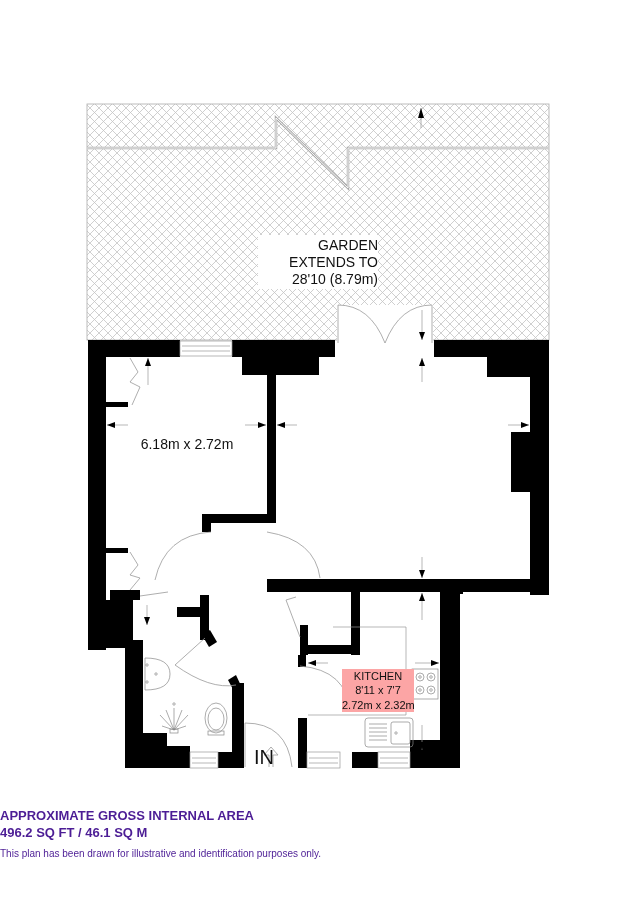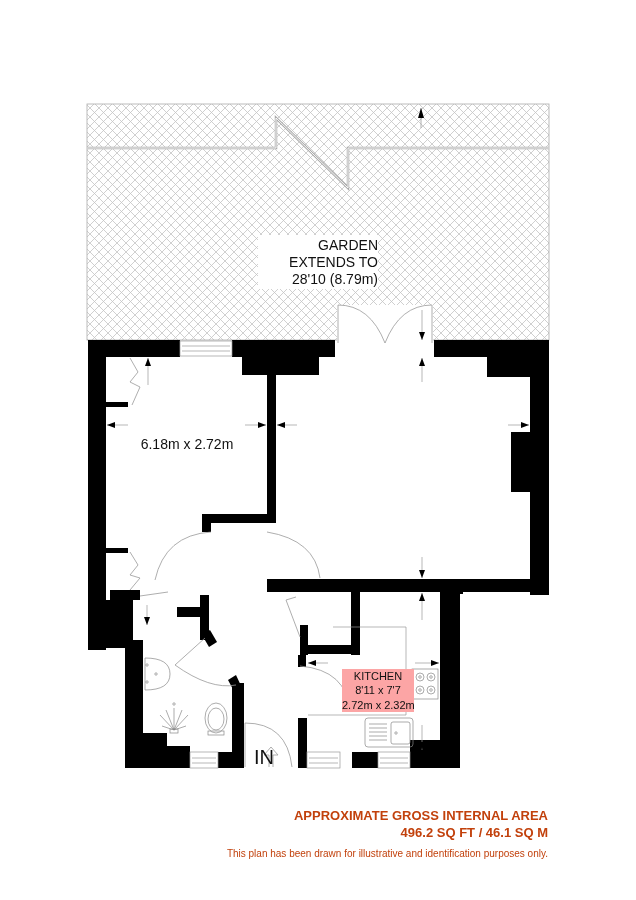--- a/index.html
+++ b/index.html
@@ -5,21 +5,21 @@
   html, body { margin:0; padding:0; background:#ffffff; }
   body { width:636px; height:900px; position:relative; overflow:hidden; font-family:"Liberation Sans", sans-serif; }
   #plan { position:absolute; left:0; top:0; }
   .lbl { position:absolute; text-align:center; color:#111; font-family:"Liberation Sans", sans-serif; line-height:1.2; }
   .lbl div { white-space:nowrap; }
   .garden-lbl { left:258px; top:235px; width:120px; font-size:14px; background:#fff; padding:2px 0;text-align:right; }
   .bed-lbl { left:112px; top:436px; width:150px; font-size:14px; }
   .rec-lbl { left:318px; top:440px; width:190px; font-size:14px; }
   .kit-lbl { left:342px; top:669px; width:72px; font-size:11px; background:#fca5a5; line-height:1.3;}
   .in-lbl { position:absolute; left:254px; top:746px; font-size:20px; color:#111; }
-  .footer { position:absolute; left:0; width:548px; text-align:right; color:#c2410c; }
+  .footer { position:absolute; left:0; width:548px; text-align:left; color:#4c1d95; }
   .area-title { top:808px; font-size:13px; font-weight:bold; }
   .area-value { top:825px; font-size:13px; font-weight:bold; }
   .disclaimer { top:848px; font-size:10px; }
 </style>
 </head>
 <body>
 
 <svg id="plan" width="636" height="900" viewBox="0 0 636 900" xmlns="http://www.w3.org/2000/svg">
   <defs>
     <pattern id="hatch" width="9" height="9" patternUnits="userSpaceOnUse">

